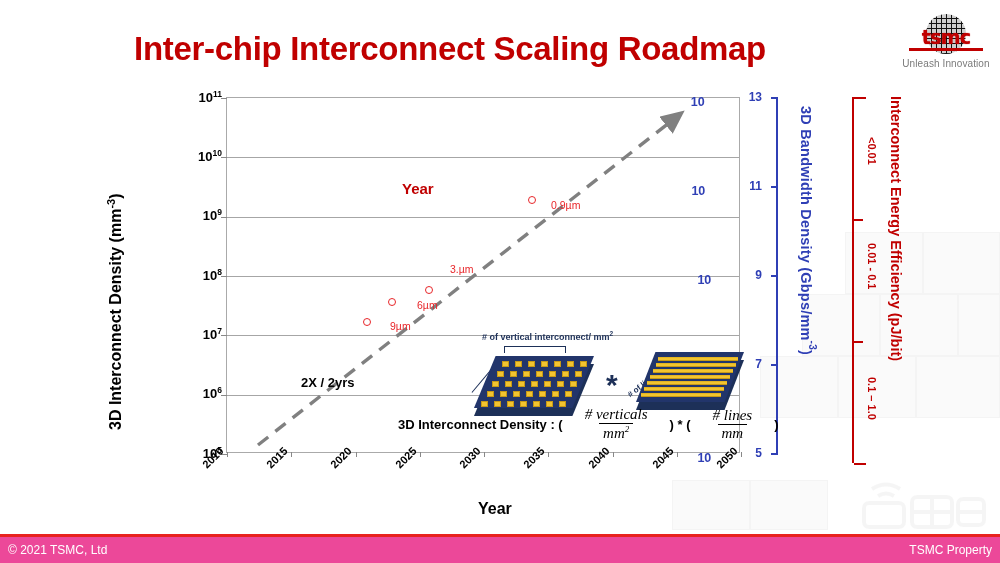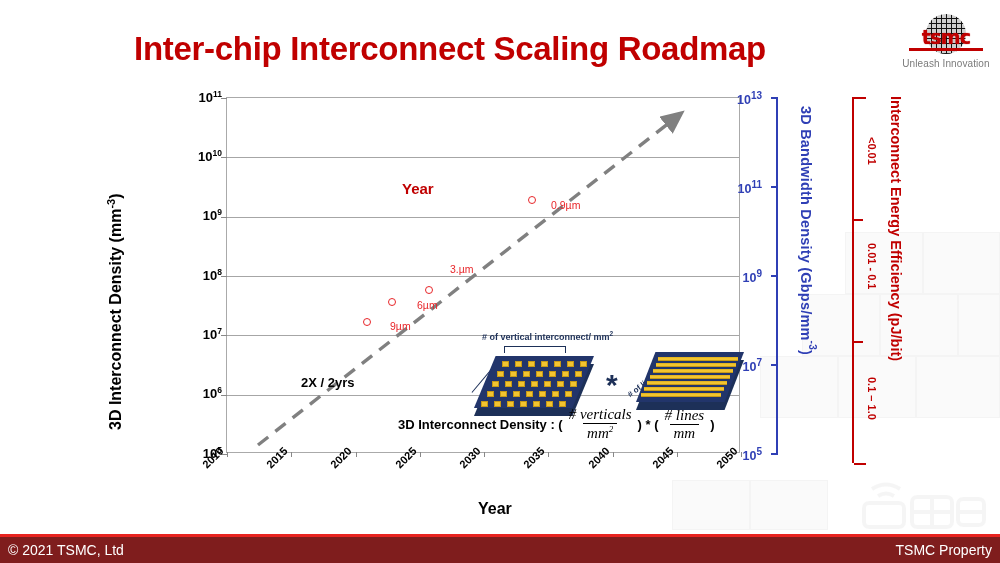--- a/index.html
+++ b/index.html
@@ -145,21 +145,21 @@
   }
   .btick {
     position:absolute; left:-7px; width:7px; height:0;
     border-top:2px solid #2f3fb5;
   }
   .blab {
     position:absolute; right:100%; margin-right:9px;
     font-weight:bold; font-size:12.5px; color:#2f3fb5;
     white-space:nowrap;
   }
-  .blab sup { font-size:10px; }
+  .blab sup { font-size:12px;margin-left:44px; }
   .btitle {
     position:absolute; left:798px; top:106px;
     writing-mode:vertical-rl;
     font-weight:bold; font-size:14.5px; color:#2f3fb5;
     white-space:nowrap; letter-spacing:.2px;
   }
   .btitle sup { font-size:10px; }
 
   
   .rax {
@@ -236,36 +236,36 @@
     border-left:1.2px solid #1d3058;
   }
   .brace:before{ left:0; }
   .brace:after{ right:0; }
   .diagline { position:absolute; background:#1d3058; height:1.2px; transform-origin:left center; }
 
   
   .formula {
     position:absolute; left:398px; top:406px; z-index:6;
     font-size:13px; font-weight:bold; color:#000;
-    display:flex; align-items:center; gap:2px;
+    display:flex; align-items:center; gap:18px;
     white-space:nowrap;
   }
   .formula .it { font-family:"Liberation Serif", serif; font-style:italic; font-weight:normal; font-size:15px; }
   .frac { display:inline-flex; flex-direction:column; align-items:center; vertical-align:middle; }
   .frac .num { padding:0 4px; }
   .frac .den { padding:0 4px; border-top:1.4px solid #000; }
   .frac .den sup { font-size:9px; }
 
   
   .redline { position:absolute; left:0; bottom:26px; width:100%; height:3px; background:#e8231f; z-index:7; }
   .footer {
     position:absolute; left:0; bottom:0; width:100%; height:26px;
-    background:#7f1d1d; color:#ffffff; z-index:7;
+    background:#ec4899; color:#ffffff; z-index:7;
     display:flex; align-items:center;
-    font-size:14px;
+    font-size:12px;
   }
   .footer .fl { position:absolute; left:8px; }
   .footer .fc { position:absolute; left:0; width:100%; text-align:center; }
   .footer .fr { position:absolute; right:8px; }
 </style>
 </head>
 <body>
 
 <div class="wm-grid">
   <i style="left:845px; top:232px; width:78px; height:62px;"></i>

